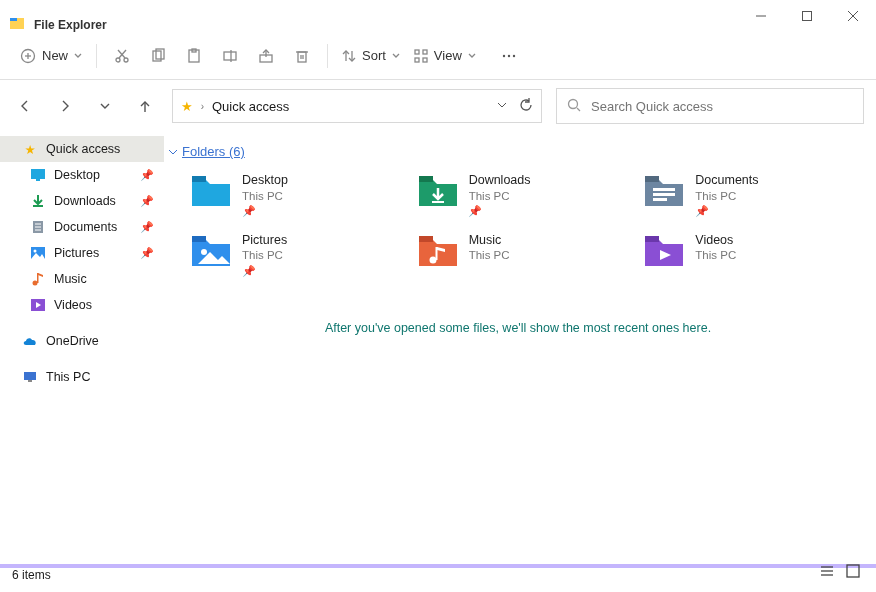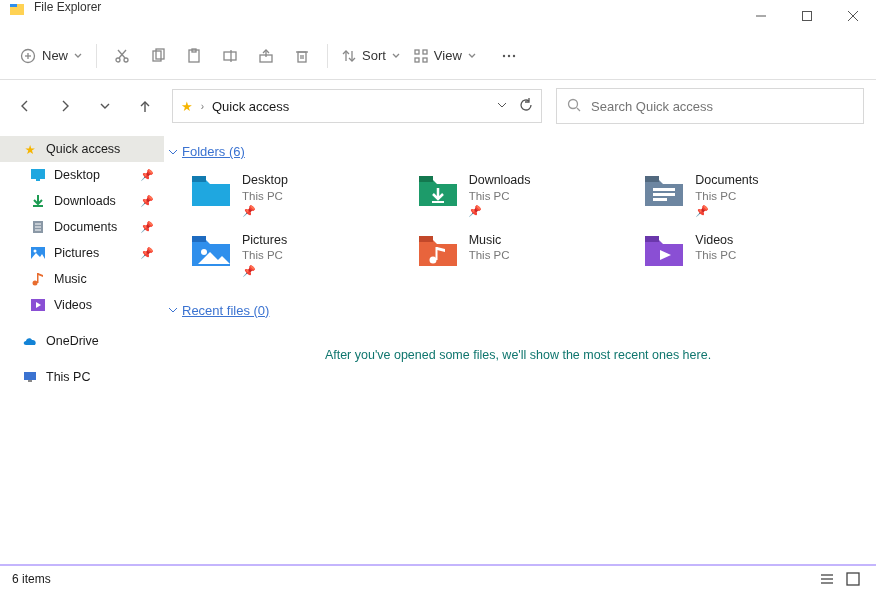--- a/index.html
+++ b/index.html
@@ -1,19 +1,19 @@
 <!DOCTYPE html>
 <html><head>
 <meta charset="utf-8">
 <style>
 * { margin: 0; padding: 0; box-sizing: border-box; font-family: "Segoe UI", Tahoma, sans-serif; }
 body { width: 876px; height: 592px; background: #fff; overflow: hidden; font-size: 13px; color: #1a1a1a; }
 
 
-.titlebar { height: 32px; display: flex; align-items: flex-start; padding-left: 8px; }
+.titlebar { height: 32px; display: flex; align-items: flex-end; padding-left: 8px; font-weight: bold; }
 .titlebar-icon { width: 18px; height: 18px; margin-right: 8px; display:flex; align-items:center; justify-content:center; }
 .titlebar-title { font-size: 12px; color: #333; }
 .titlebar-spacer { flex: 1; }
 .winbtn { width: 46px; height: 32px; display: flex; align-items: center; justify-content: center; color: #999; cursor: default; }
 .winbtn svg { stroke: #555; stroke-width: 1; fill: none; }
 
 
 .toolbar { height: 48px; display: flex; align-items: center; padding: 0 14px; gap: 2px; border-bottom: 1px solid #e0e0e0; }
 .tbtn { height: 34px; min-width: 34px; display: flex; align-items: center; justify-content: center; border-radius: 4px; color: #888; padding: 0 6px; gap: 6px; }
 .tbtn.label { color: #333; }
@@ -49,21 +49,21 @@
 .folder-item { display:flex; align-items:flex-start; gap:10px; padding:4px 2px; }
 .fico { width:42px; height:36px; display:flex; align-items:center; justify-content:center; }
 .finfo { display:flex; flex-direction:column; line-height:1.25; }
 .fname { font-size:12.5px; color:#222; }
 .floc { font-size:11.5px; color:#777; }
 .fpin { color:#aaa; font-size:11px; margin-top:2px; }
 
 .recent-empty { text-align:center; color:#0f766e; font-size:12.5px; padding: 24px 0; }
 
 
-.statusbar { height: 28px; border-top: 2px solid #c4b5fd; display:flex; align-items:center; padding: 10px 12px; font-size:12px; }
+.statusbar { height: 28px; border-top: 4px solid #c4b5fd; display:flex; align-items:flex-end; padding: 10px 12px; font-size:12px; }
 .statusbar .spacer { flex:1; }
 .viewbtn { width:22px; height:22px; display:flex; align-items:center; justify-content:center; margin-left:4px; }
 .viewbtn svg { stroke:#444; fill:none; }
 </style>
 </head>
 <body>
 
 <div class="titlebar">
   <span class="titlebar-icon">
     <svg width="16" height="16" viewBox="0 0 16 16">
@@ -416,26 +416,20 @@
             </svg>
           </span>
         <div class="finfo">
           <span class="fname">Videos</span>
           <span class="floc">This PC</span>
         </div>
       </div>
 
     </div>
 
-    <div class="grouphdr">
-      <svg width="10" height="10" viewBox="0 0 10 10">
-          <polyline points="1,3 5,7 9,3"></polyline>
-        </svg>
-      <span>Recent files (0)</span>
-    </div>
     <div class="recent-empty">After you've opened some files, we'll show the most recent ones here.</div>
   </div>
 </div>
 
 <div class="statusbar">
   <span>6 items</span>
   <span class="spacer"></span>
   <span class="viewbtn">
       <svg width="14" height="14" viewBox="0 0 14 14" stroke-width="1.3">
         <line x1="1" y1="3" x2="13" y2="3"></line>

